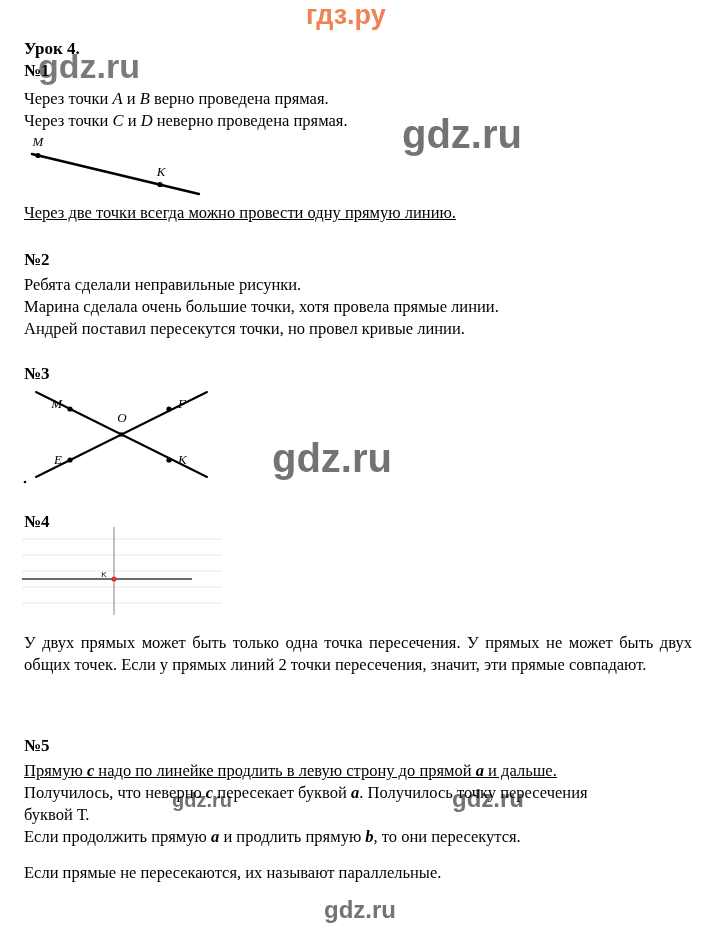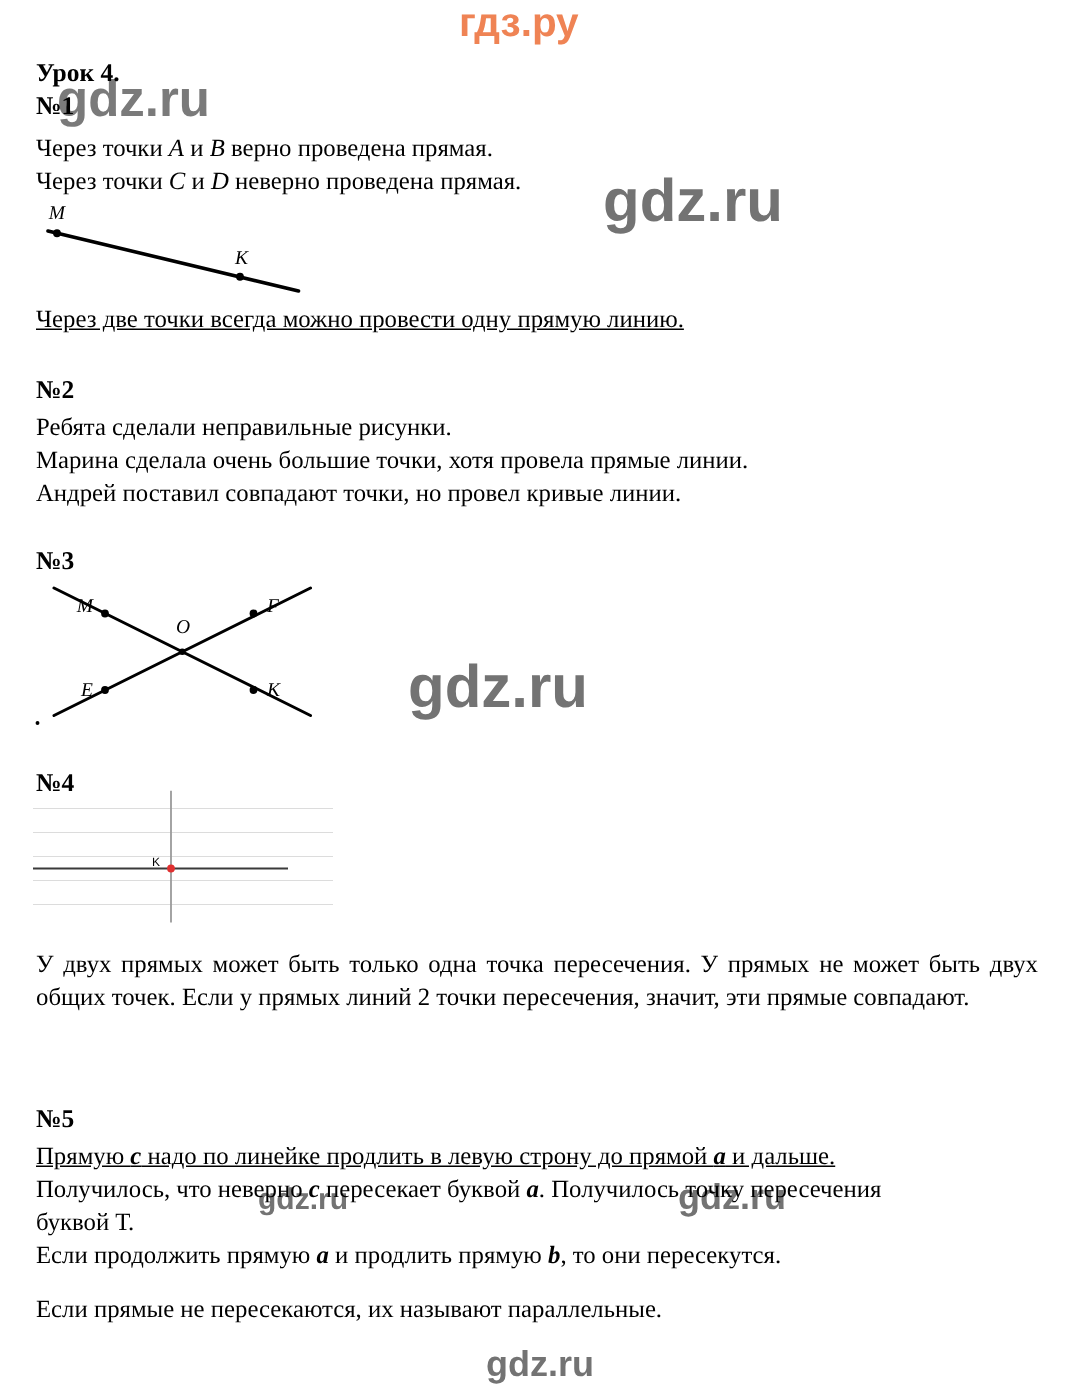--- a/index.html
+++ b/index.html
@@ -100,21 +100,21 @@
       <text class="lbl" x="14" y="14" text-anchor="middle">M</text>
       <text class="lbl" x="137" y="44" text-anchor="middle">K</text>
     </svg>
   </div>
 
   <div class="line" style="left:24px; top:202px;text-decoration:underline;">Через две точки всегда можно провести одну прямую линию.</div>
 
   <div class="line hdr" style="left:24px; top:249px;">№2</div>
   <div class="line" style="left:24px; top:274px;">Ребята сделали неправильные рисунки.</div>
   <div class="line" style="left:24px; top:296px;text-align:center;">Марина сделала очень большие точки, хотя провела прямые линии.</div>
-  <div class="line" style="left:24px; top:318px;">Андрей поставил совпадают точки, но провел кривые линии.</div>
+  <div class="line" style="left:24px; top:318px;">Андрей поставил пересекутся точки, но провел кривые линии.</div>
 
   <div class="line hdr" style="left:24px; top:363px;">№3</div>
 
   <div class="fig" style="left:22px; top:382px;">
     <svg width="210" height="110" viewBox="0 0 210 110">
       <line x1="14" y1="10" x2="185" y2="95" stroke="#000" stroke-width="2" stroke-linecap="round"></line>
       <line x1="14" y1="95" x2="185" y2="10" stroke="#000" stroke-width="2" stroke-linecap="round"></line>
       <circle cx="48" cy="27" r="2.6" fill="#000"></circle>
       <circle cx="147" cy="27" r="2.6" fill="#000"></circle>
       <circle cx="48" cy="78" r="2.6" fill="#000"></circle>

